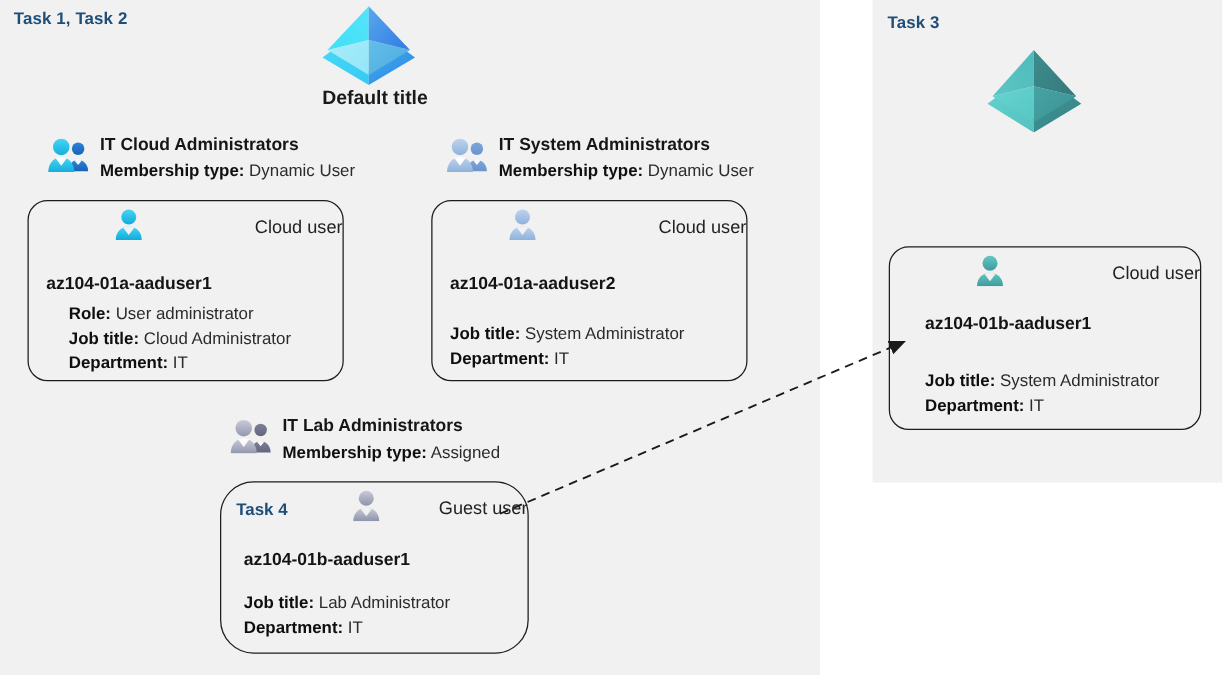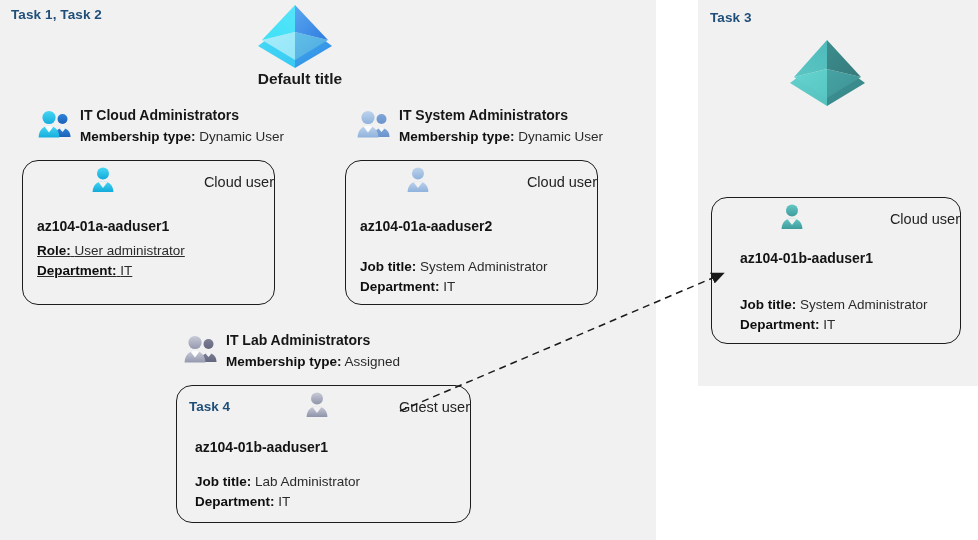--- a/index.html
+++ b/index.html
@@ -114,28 +114,28 @@
     white-space: nowrap;
   }
   .card-attrs { font-size: 13.5px; color: #2b2b2b; line-height: 19.5px; }
   .card-attrs div { white-space: nowrap; }
   .card-attrs b { color: #0f0f0f; font-weight: bold; }
 
   
   #card-aaduser1 { left: 22px;  top: 160px; width: 253px; height: 145px; }
   #card-aaduser1 .card-top   { padding-left: 68px; }
   #card-aaduser1 .card-username { position: absolute; left: 14px; top: 57px; }
-  #card-aaduser1 .card-attrs    { position: absolute; left: 14px; top: 80px; text-decoration: underline; }
+  #card-aaduser1 .card-attrs    { position: absolute; left: 32px; top: 80px; }
 
   #card-aaduser2 { left: 345px; top: 160px; width: 253px; height: 145px; }
   #card-aaduser2 .card-top   { padding-left: 60px; }
   #card-aaduser2 .card-username { position: absolute; left: 14px; top: 57px; }
   #card-aaduser2 .card-attrs    { position: absolute; left: 14px; top: 96px; }
 
-  #card-guest { left: 176px; top: 385px; width: 295px; height: 138px; }
+  #card-guest { left: 176px; top: 385px; width: 247px; height: 138px; border-radius: 27px; }
   #card-guest .card-top   { padding-left: 12px; }
   #card-guest .card-username { position: absolute; left: 18px; top: 53px; }
   #card-guest .card-attrs    { position: absolute; left: 18px; top: 86px; }
 
   #card-bobaaduser1 { left: 711px; top: 197px; width: 250px; height: 147px; }
   #card-bobaaduser1 .card-top   { padding-left: 68px; }
   #card-bobaaduser1 .card-username { position: absolute; left: 28px; top: 52px; }
   #card-bobaaduser1 .card-attrs    { position: absolute; left: 28px; top: 97px; }
 
   
@@ -337,20 +337,24 @@
           <path d="M7.4 14.9 L12 21 L16.6 14.9 L12 14 Z" fill="#f1f1f1"></path>
         </svg>
       </span>
       <span class="card-usertype">Cloud user</span>
     </div>
     <div class="card-username">az104-01a-aaduser1</div>
     <div class="card-attrs">
       <div>
         <b>Role:</b>
         <span>User administrator</span>
+      </div>
+      <div>
+        <b>Job title:</b>
+        <span>Cloud Administrator</span>
       </div>
       <div>
         <b>Department:</b>
         <span>IT</span>
       </div>
     </div>
   </div>
 
   <div class="user-card" id="card-aaduser2">
     <div class="card-top">

